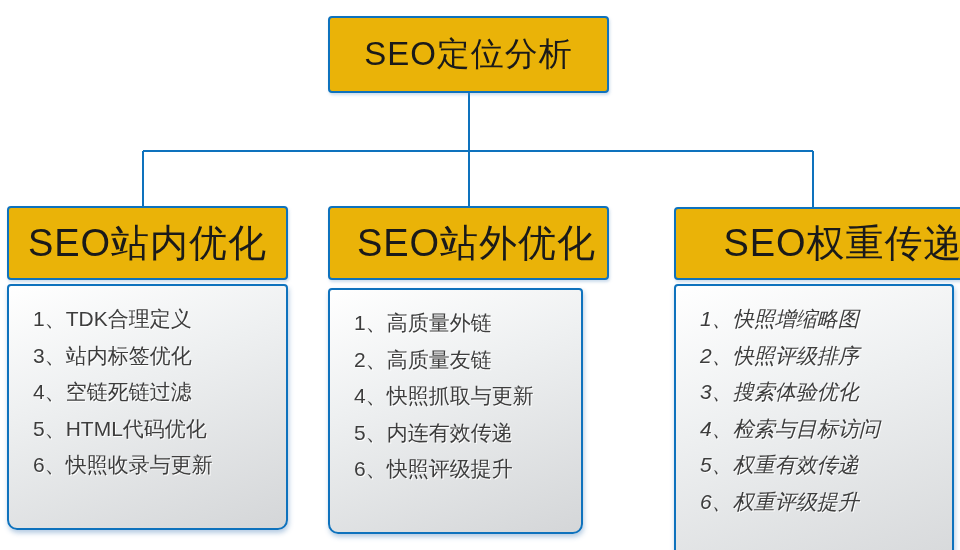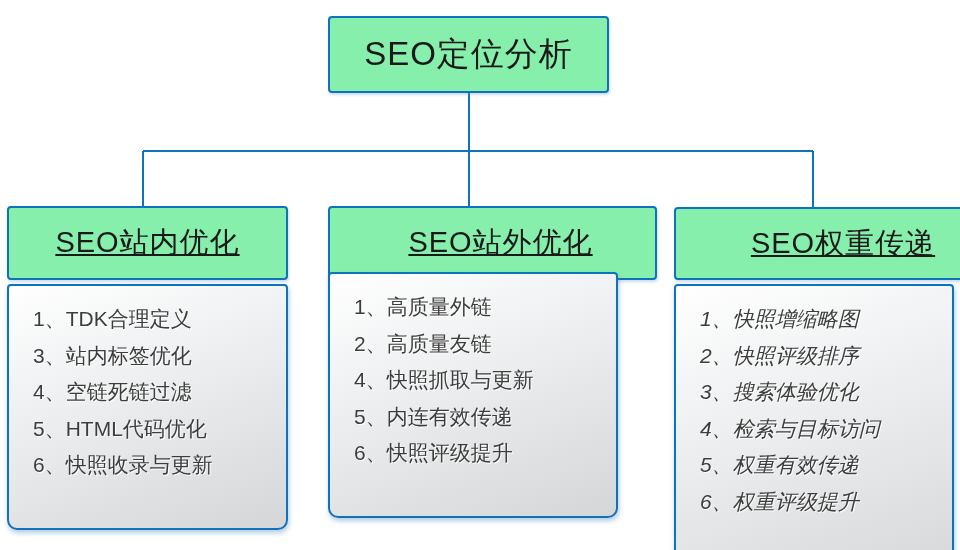--- a/index.html
+++ b/index.html
@@ -21,56 +21,56 @@
   }
   .connectors{
     position:absolute;left:0;top:0;width:960px;height:550px;
   }
   .connectors line{
     stroke:var(--accent);
     stroke-width:2;
   }
   .node{
     position:absolute;
-    background:#86efac;
+    background:#eab308;
     border:2px solid var(--accent);
     border-radius:4px;
     display:flex;align-items:center;justify-content:center;
     color:var(--title-text);
     box-shadow:1px 2px 3px rgba(110,155,200,0.35);
   }
   .root-node{
     left:328px;top:16px;width:281px;height:77px;
     font-size:33px;letter-spacing:1px;
   }
   .col-header{
-    font-size:29px;letter-spacing:1px;text-decoration:underline;
+    font-size:38px;letter-spacing:1px;
   }
   .col-list{
     position:absolute;
     border:2px solid var(--accent);
     border-radius:4px 4px 10px 10px;
     background:linear-gradient(160deg,var(--grad-top) 0%,var(--grad-mid) 38%,var(--grad-bottom) 100%);
     box-shadow:1px 3px 5px rgba(90,140,190,0.45);
     padding:15px 0 4px 24px;
   }
   .col-list ul{list-style:none;}
   .col-list li{
     font-size:21px;
     line-height:36.5px;
     color:var(--list-text);
     text-shadow:1px 1px 0 rgba(255,255,255,0.95);
     white-space:nowrap;
   }
   
   .hdr-1{left:7px;  top:206px;width:281px;height:74px;}
-  .hdr-2{left:328px;top:206px;width:329px;height:74px;padding-left:16px;}
+  .hdr-2{left:328px;top:206px;width:281px;height:74px;padding-left:16px;}
   .hdr-3{left:674px;top:207px;width:338px;height:73px;}
   .lst-1{left:7px;  top:284px;width:281px;height:246px;}
-  .lst-2{left:328px;top:272px;width:290px;height:246px;}
+  .lst-2{left:328px;top:288px;width:255px;height:246px;}
   .lst-3{left:674px;top:284px;width:280px;height:306px;font-style:italic;}
 </style>
 </head>
 <body>
 
 <div class="stage">
 
   <svg class="connectors" viewBox="0 0 960 550" xmlns="http://www.w3.org/2000/svg">
     <line x1="469" y1="93" x2="469" y2="151"></line>
     <line x1="143" y1="151" x2="813" y2="151"></line>

